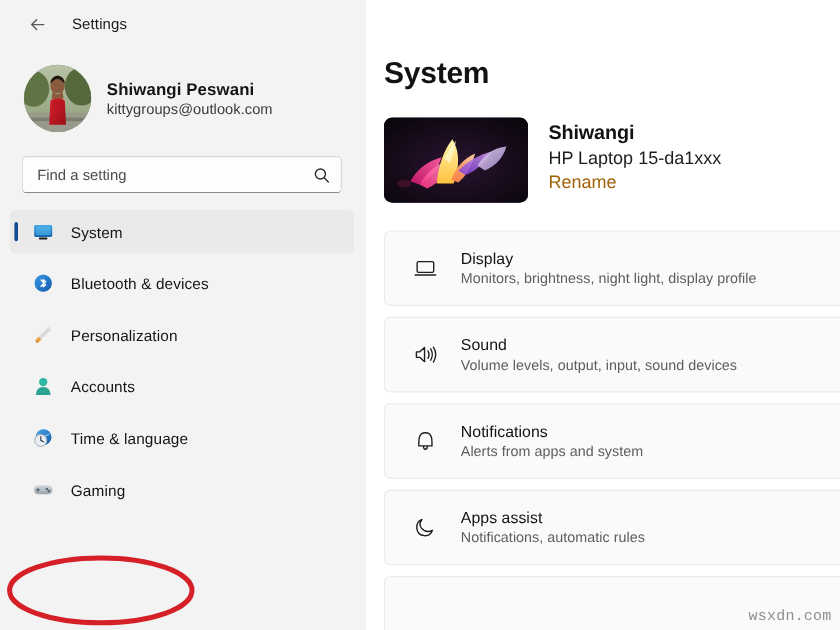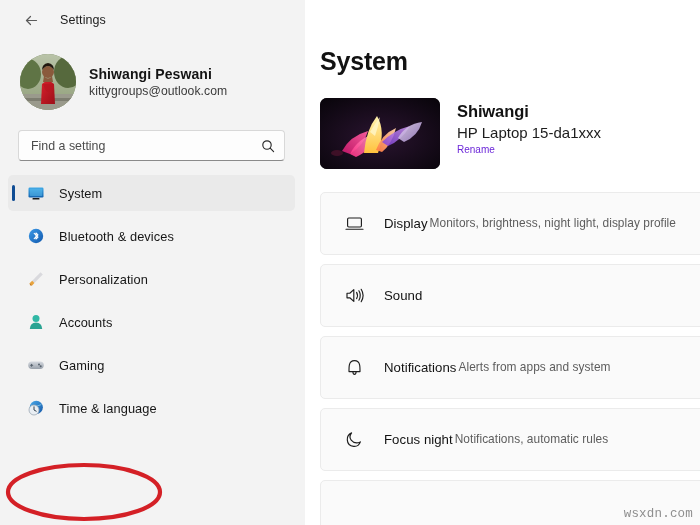--- a/index.html
+++ b/index.html
@@ -202,22 +202,22 @@
     color: #121212;
     letter-spacing: -.1px;
     line-height: 1.25;
   }
   .device-model {
     font-size: 15px;
     color: #1d1d1d;
     margin-top: 2px;
   }
   .device-rename {
-    font-size: 10px;
-    color: #6d28d9;
+    font-size: 15px;
+    color: #a16207;
     margin-top: 3px;
     text-decoration: none;
   }
 
   
   .cards { margin-top: 23px; padding-left: 2px; }
 
   .card {
     height: 63px;
     background: #fafafa;
@@ -235,21 +235,21 @@
     width: 23px;
     height: 23px;
     flex: 0 0 23px;
     display: flex;
     align-items: center;
     justify-content: center;
     color: #1d1d1d;
   }
   .card-ico svg { display: block; }
 
-  .card-text { display: flex; flex-direction: row; gap: 2px; }
+  .card-text { display: flex; flex-direction: column; gap: 2px; }
   .card-title {
     font-size: 13.2px;
     color: #121212;
     letter-spacing: .05px;
   }
   .card-sub {
     font-size: 11.9px;
     color: #5d5d5d;
     letter-spacing: .05px;
   }
@@ -389,50 +389,50 @@
             <path d="M2.8 16.1Q3.2 9.6 9 9.6Q14.8 9.6 15.2 16.1Z" fill="#2aa392"></path>
           </svg>
         </span>
         <span class="navlabel">Accounts</span>
       </div>
 
       <div class="navitem">
         <span class="navicon">
           <svg width="18" height="18" viewBox="0 0 18 18">
             <defs>
+                <linearGradient id="g_gl" x1="0" y1="0" x2="1" y2="1">
+              <stop offset="0" stop-color="#4aa9e8"></stop>
+                  <stop offset="1" stop-color="#1558a8"></stop>
+            </linearGradient>
+              </defs>
+            <circle cx="9.3" cy="8.3" r="6.6" fill="url(#g_gl)"></circle>
+            <path d="M4 6.2Q9 8.8 14.3 5.6" stroke="#9ddcf5" stroke-width=".9" fill="none" opacity=".75"></path>
+            <circle cx="7" cy="11" r="5" fill="#e9eef3" stroke="#9aa7b4" stroke-width=".8"></circle>
+            <path d="M7 7.8V11L9.2 12.2" stroke="#33424f" stroke-width="1" fill="none" stroke-linecap="round"></path>
+          </svg>
+        </span>
+        <span class="navlabel">Time &amp; language</span>
+      </div>
+
+      <div class="navitem">
+        <span class="navicon">
+          <svg width="18" height="18" viewBox="0 0 18 18">
+            <defs>
                 <linearGradient id="g_gp" x1="0" y1="0" x2="0" y2="1">
               <stop offset="0" stop-color="#d6dae0"></stop>
                   <stop offset="1" stop-color="#9aa2ac"></stop>
             </linearGradient>
               </defs>
             <rect x="1.2" y="5.4" width="15.6" height="7.5" rx="3.7" fill="url(#g_gp)"></rect>
             <path d="M4.6 8.2V10.3M3.6 9.25H5.7" stroke="#55606c" stroke-width="1.05" stroke-linecap="round"></path>
             <circle cx="12" cy="8.5" r="1" fill="#55606c"></circle>
             <circle cx="13.7" cy="10.2" r="1" fill="#55606c"></circle>
           </svg>
         </span>
         <span class="navlabel">Gaming</span>
-      </div>
-
-      <div class="navitem">
-        <span class="navicon">
-          <svg width="18" height="18" viewBox="0 0 18 18">
-            <defs>
-                <linearGradient id="g_gl" x1="0" y1="0" x2="1" y2="1">
-              <stop offset="0" stop-color="#4aa9e8"></stop>
-                  <stop offset="1" stop-color="#1558a8"></stop>
-            </linearGradient>
-              </defs>
-            <circle cx="9.3" cy="8.3" r="6.6" fill="url(#g_gl)"></circle>
-            <path d="M4 6.2Q9 8.8 14.3 5.6" stroke="#9ddcf5" stroke-width=".9" fill="none" opacity=".75"></path>
-            <circle cx="7" cy="11" r="5" fill="#e9eef3" stroke="#9aa7b4" stroke-width=".8"></circle>
-            <path d="M7 7.8V11L9.2 12.2" stroke="#33424f" stroke-width="1" fill="none" stroke-linecap="round"></path>
-          </svg>
-        </span>
-        <span class="navlabel">Time &amp; language</span>
       </div>
 
     </div>
   </div>
 
   <div id="main">
 
     <div class="page-title">System</div>
 
     <div class="device">
@@ -505,20 +505,21 @@
         <span class="card-ico">
           <svg width="21" height="21" viewBox="0 0 21 21" fill="none" stroke="currentColor" stroke-width="1.15" stroke-linejoin="round" stroke-linecap="round">
             <path d="M3 8.2H5.8L9.8 4.6V16.4L5.8 12.8H3Z"></path>
             <path d="M12.6 7.4Q14.4 10.5 12.6 13.6"></path>
             <path d="M14.9 5.8Q17.7 10.5 14.9 15.2"></path>
             <path d="M17.2 4.3Q21 10.5 17.2 16.7"></path>
           </svg>
         </span>
         <div class="card-text">
           <div class="card-title">Sound</div>
+          <div class="card-sub">Volume levels, output, input, sound devices</div>
         </div>
       </div>
 
       <div class="card">
         <span class="card-ico">
           <svg width="21" height="21" viewBox="0 0 21 21" fill="none" stroke="currentColor" stroke-width="1.15" stroke-linejoin="round">
             <path d="M5 14.6Q5 9.2 5.4 7.8Q6.2 3.6 10.5 3.6Q14.8 3.6 15.6 7.8Q16 9.2 16 14.6Z"></path>
             <path d="M8.9 14.6Q8.9 17.4 10.5 17.4Q12.1 17.4 12.1 14.6"></path>
           </svg>
         </span>
@@ -528,21 +529,21 @@
         </div>
       </div>
 
       <div class="card">
         <span class="card-ico">
           <svg width="21" height="21" viewBox="0 0 21 21" fill="none" stroke="currentColor" stroke-width="1.15" stroke-linejoin="round">
             <path d="M16.4 12.9Q10.9 15.6 7.2 11.1Q4.6 7.8 7.6 3.9Q3 5.8 3.3 10.9Q3.7 16.8 9.6 17.4Q14.5 17.9 16.4 12.9Z"></path>
           </svg>
         </span>
         <div class="card-text">
-          <div class="card-title">Focus night</div>
+          <div class="card-title">Apps assist</div>
           <div class="card-sub">Notifications, automatic rules</div>
         </div>
       </div>
 
       <div class="card"></div>
 
     </div>
   </div>
 
   <svg id="annotation" viewBox="0 0 700 525">

